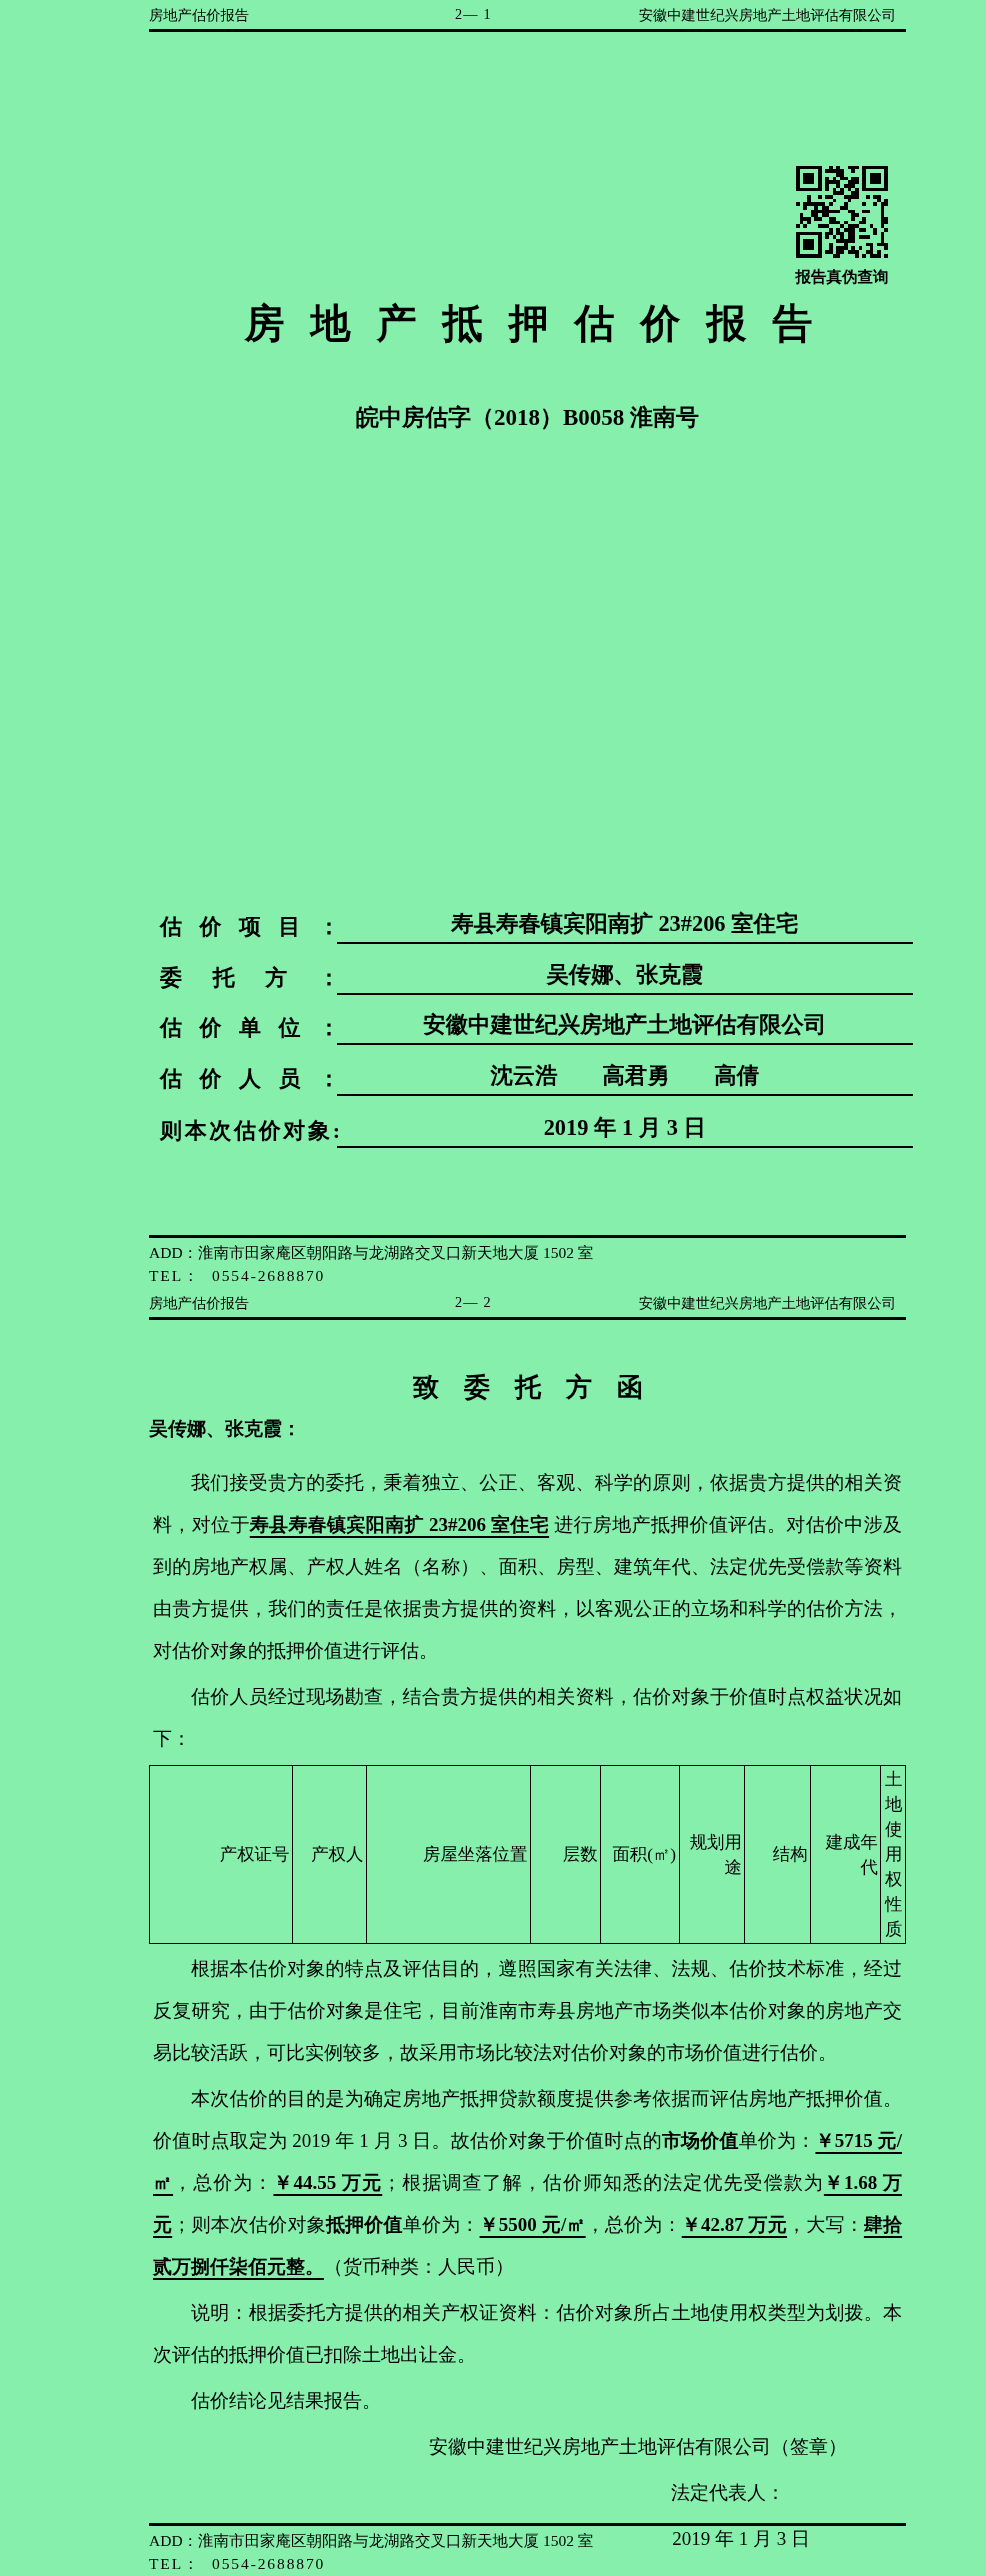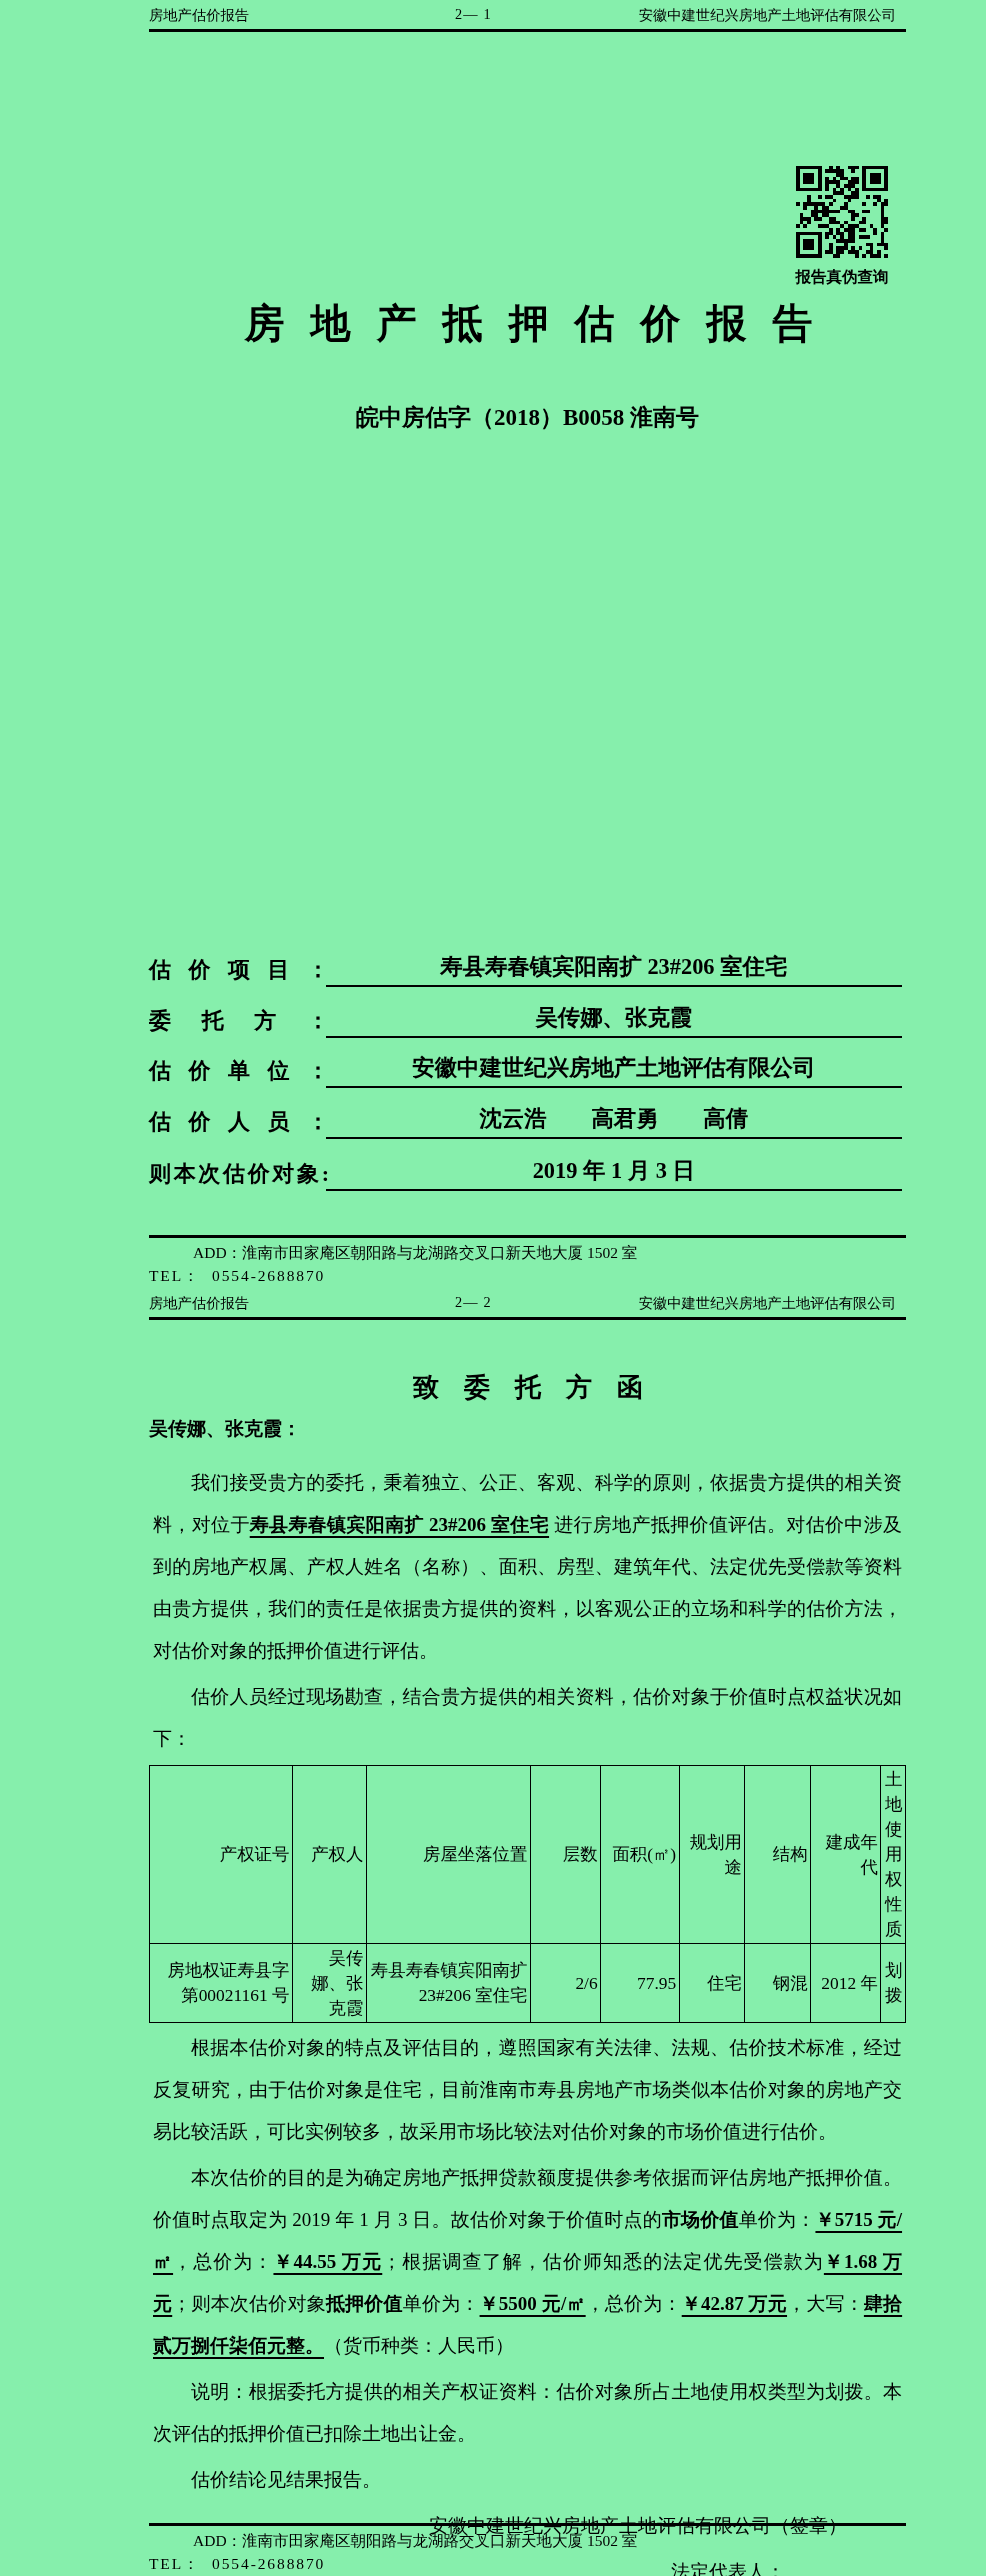--- a/index.html
+++ b/index.html
@@ -12,26 +12,26 @@
   .pg-head .hr{position:absolute;right:10px;top:0;}
   .rule-head{position:absolute;top:29px;left:149px;width:757px;height:3.1px;background:#000;}
   
   .qr{position:absolute;left:796px;top:165px;width:92px;height:93px;}
   .qr svg{width:100%;height:100%;shape-rendering:crispEdges;}
   .qr-cap{position:absolute;left:780px;top:267px;width:124px;text-align:center;font-weight:bold;font-size:15.5px;}
   
   .main-title{position:absolute;top:296px;left:163px;width:757px;text-align:center;font-size:40px;font-weight:bold;letter-spacing:26px;white-space:nowrap;}
   .doc-no{position:absolute;top:402px;left:149px;width:757px;text-align:center;font-size:23px;font-weight:bold;}
   
-  .field{position:absolute;left:149px;width:757px;height:36px;margin-top:43px;}
+  .field{position:absolute;left:160px;width:757px;height:36px;}
   .f-label{position:absolute;left:0;bottom:2.5px;width:180px;font-size:22px;font-weight:bold;text-align:justify;text-align-last:justify;}
   .f-val{position:absolute;left:177px;right:4.4px;bottom:0;border-bottom:2.5px solid #000;text-align:center;font-size:22.4px;font-weight:bold;padding-bottom:3.1px;white-space:nowrap;}
   
   .rule-foot{position:absolute;top:1235px;left:149px;width:757px;height:2.5px;background:#000;}
-  .foot-add{position:absolute;top:1243px;left:149px;font-size:15.5px;white-space:pre;margin-left:44px;}
+  .foot-add{position:absolute;top:1243px;left:149px;font-size:15.5px;white-space:pre;}
   .foot-tel{position:absolute;top:1266px;left:149px;font-size:15.5px;white-space:pre;letter-spacing:1.9px;text-align:center;}
   
   .letter-title{position:absolute;top:82px;left:162px;width:757px;text-align:center;font-size:26px;font-weight:bold;letter-spacing:25px;white-space:nowrap;}
   .salutation{position:absolute;top:128px;left:149px;font-size:19px;font-weight:bold;}
   .body-flow{position:absolute;top:170px;left:149px;width:757px;font-size:19px;line-height:42px;text-align:justify;}
   .body-flow p{margin:4px;text-indent:2em;}
   .b{font-weight:bold;}
   .u{text-decoration:underline;text-underline-offset:5px;text-decoration-thickness:1.6px;}
   table.props{border-collapse:collapse;table-layout:fixed;width:100%;margin:5px 0 0 0;
     font-size:17.4px;line-height:25px;text-align:center;}
@@ -402,31 +402,20 @@
         <td style="width:18.1%">产权证号</td>
         <td style="width:9.0%">产权人</td>
         <td style="width:20.9%">房屋坐落位置</td>
         <td style="width:8.5%">层数</td>
         <td style="width:9.6%">面积(㎡)</td>
         <td style="width:7.9%">规划用途</td>
         <td style="width:7.9%">结构</td>
         <td style="width:8.5%">建成年代</td>
         <td>土地使用权性质</td>
       </tr>
-      <tr class="dt">
-        <td>房地权证寿县字第00021161 号</td>
-        <td>吴传娜、张克霞</td>
-        <td>寿县寿春镇宾阳南扩23#206 室住宅</td>
-        <td>2/6</td>
-        <td>77.95</td>
-        <td>住宅</td>
-        <td>钢混</td>
-        <td>2012 年</td>
-        <td>划拨</td>
-      </tr>
     </tbody>
       </table>
 
     <p><span>根据本估价对象的特点及评估目的，遵照国家有关法律、法规、估价技术标准，经过反复研究，由于估价对象是住宅，目前淮南市寿县房地产市场类似本估价对象的房地产交易比较活跃，可比实例较多，故采用市场比较法对估价对象的市场价值进行估价。</span></p>
     <p><span>本次估价的目的是为确定房地产抵押贷款额度提供参考依据而评估房地产抵押价值。价值时点取定为 2019 年 1 月 3 日。故估价对象于价值时点的</span><span class="b">市场价值</span><span>单价为：</span><span class="b u">￥5715 元/㎡</span><span>，总价为：</span><span class="b u">￥44.55 万元</span><span>；根据调查了解，估价师知悉的法定优先受偿款为</span><span class="b u">￥1.68 万元</span><span>；则本次估价对象</span><span class="b">抵押价值</span><span>单价为：</span><span class="b u">￥5500 元/㎡</span><span>，总价为：</span><span class="b u">￥42.87 万元</span><span>，大写：</span><span class="b u">肆拾贰万捌仟柒佰元整。</span><span>（货币种类：人民币）</span></p>
     <p><span>说明：根据委托方提供的相关产权证资料：估价对象所占土地使用权类型为划拨。本次评估的抵押价值已扣除土地出让金。</span></p>
     <p><span>估价结论见结果报告。</span></p>
 
     <p class="sig-company nosig">安徽中建世纪兴房地产土地评估有限公司（签章）</p>
     <p class="sig-rep nosig">法定代表人：</p>

